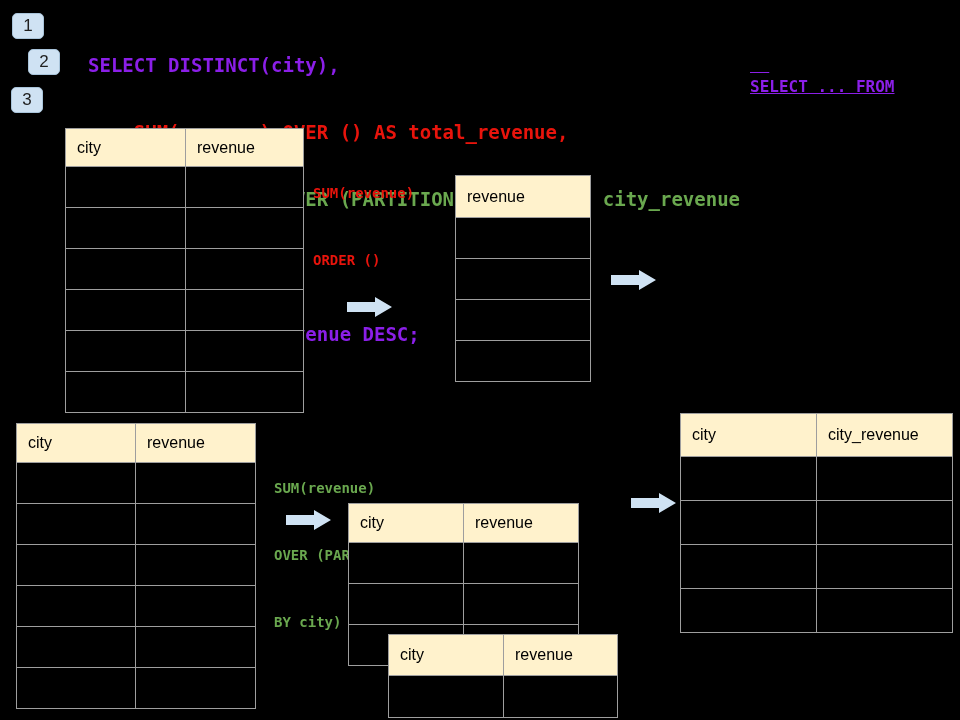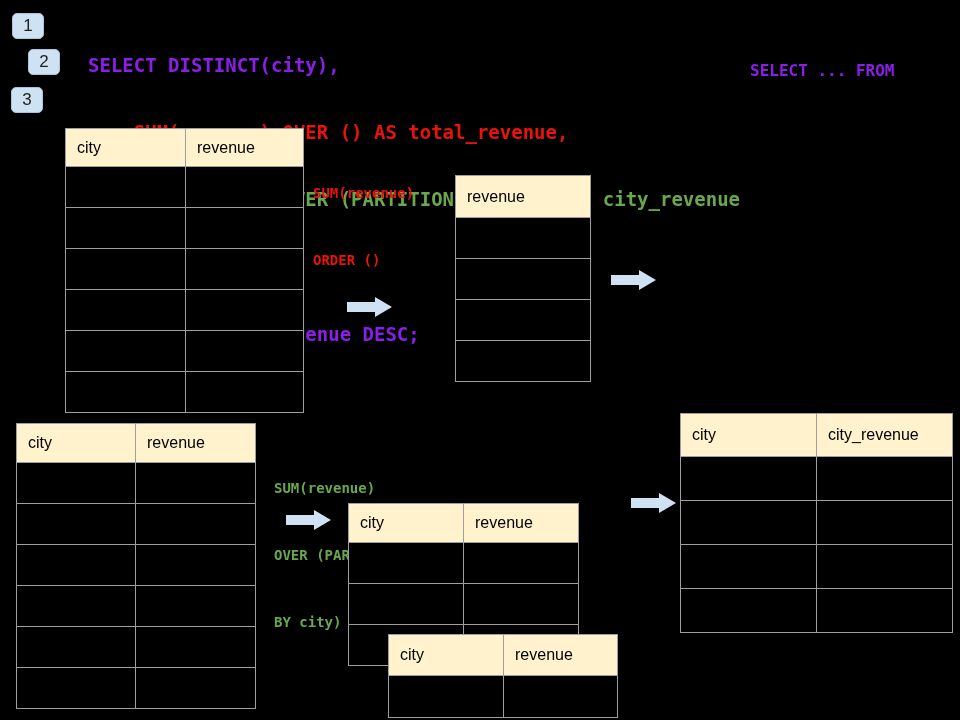--- a/index.html
+++ b/index.html
@@ -9,24 +9,24 @@
   }
   *{box-sizing:border-box;margin:0;padding:0}
   html,body{width:960px;height:720px}
   body{
     position:relative;background:var(--background);overflow:hidden;
     font-family:"Liberation Sans",sans-serif;
   }
   
   .code{
     position:absolute;white-space:pre;
-    font-family:"DejaVu Sans Mono","Liberation Mono",monospace;font-weight:bold;
+    font-family:"DejaVu Sans Mono","Liberation Mono",monospace;font-weight:bold;text-decoration:underline;
   }
   .code-main{left:88px;top:9px;font-size:19px;line-height:22.4px}
-  .code-side{left:750px;top:17px;font-size:16px;line-height:21.5px;color:var(--purple)}
+  .code-side{left:750px;top:33px;font-size:16px;line-height:21.5px;color:var(--purple)}
   .label-note{position:absolute;white-space:pre;font-family:"DejaVu Sans Mono","Liberation Mono",monospace;font-weight:bold;font-size:14px;line-height:22.4px}
   #total-label{left:313px;top:137px}
   #partition-label{left:274px;top:432px}
   [data-color="purple"]{color:var(--purple)}
   [data-color="red"]{color:var(--red)}
   [data-color="green"]{color:var(--green)}
   
   .badge{
     position:absolute;width:32px;height:26px;border-radius:5px;
     background:var(--badge-fill);border:1px solid var(--badge-border);

